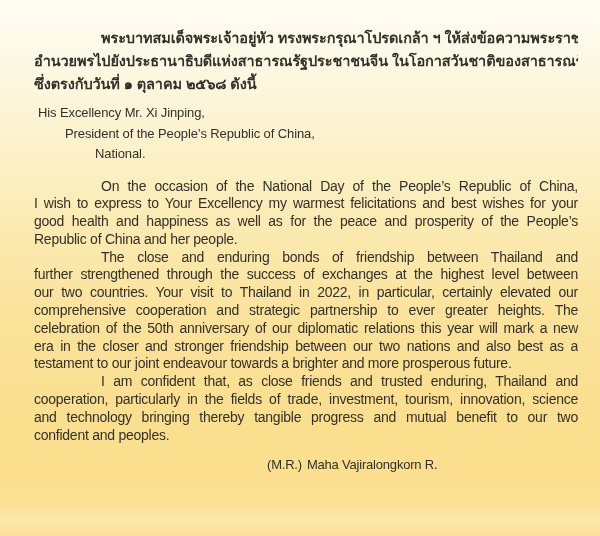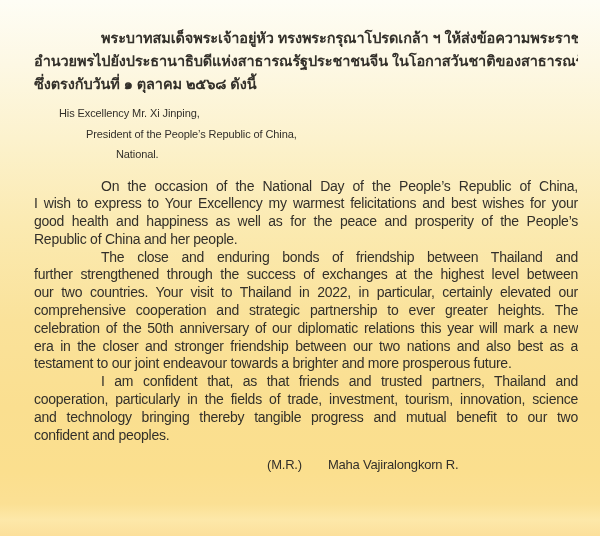--- a/index.html
+++ b/index.html
@@ -37,24 +37,23 @@
   .thai-block {
     padding-top: 27px;
     font-size: 14.5px;
     font-weight: 700;
     line-height: 23px;
     letter-spacing: -0.1px;
   }
   
   .address-block {
     margin-top: 7px;
-    font-size: 11px;
+    font-size: 13px;
     line-height: 20.5px;
     letter-spacing: -0.1px;
-    margin-left: 21px;
   }
   .addr-1 { padding-left: 4px; }
   .addr-2 { padding-left: 31px; }
   .addr-3 { padding-left: 61px; }
   
   .body-block {
     margin-top: 13px;
     font-size: 14px;
     line-height: 17.8px;
     letter-spacing: -0.25px;
@@ -71,21 +70,21 @@
   .jline.indent {
     text-indent: 67px;
   }
   
   .signature-block {
     margin-top: 13px;
     padding-left: 233px;
     font-size: 13px;
     letter-spacing: -0.2px;
     display: flex;
-    gap: 26px;
+    gap: 5px;
     white-space: nowrap;
   }
 </style>
 </head>
 <body>
 
 <div class="page">
   <div class="content">
 
     <div class="thai-block">
@@ -113,21 +112,21 @@
         <div class="jline indent">The close and enduring bonds of friendship between Thailand and</div>
         <div class="jline">further strengthened through the success of exchanges at the highest level between</div>
         <div class="jline">our two countries. Your visit to Thailand in 2022, in particular, certainly elevated our</div>
         <div class="jline">comprehensive cooperation and strategic partnership to ever greater heights. The</div>
         <div class="jline">celebration of the 50th anniversary of our diplomatic relations this year will mark a new</div>
         <div class="jline">era in the closer and stronger friendship between our two nations and also best as a</div>
         <div class="jline lastline">testament to our joint endeavour towards a brighter and more prosperous future.</div>
       </div>
 
       <div>
-        <div class="jline indent">I am confident that, as that friends and trusted partners, Thailand and</div>
+        <div class="jline indent">I am confident that, as close friends and trusted enduring, Thailand and</div>
         <div class="jline">cooperation, particularly in the fields of trade, investment, tourism, innovation, science</div>
         <div class="jline">and technology bringing thereby tangible progress and mutual benefit to our two</div>
         <div class="jline lastline">confident and peoples.</div>
       </div>
 
     </div>
 
     <div class="signature-block">
       <span>(M.R.)</span>
       <span>Maha Vajiralongkorn R.</span>

